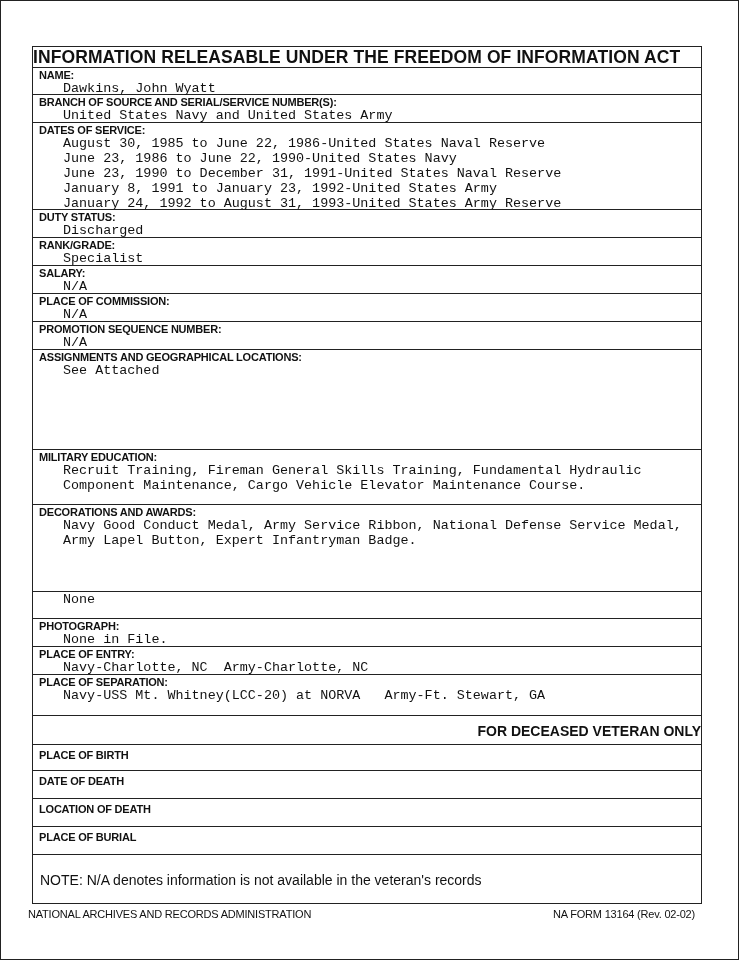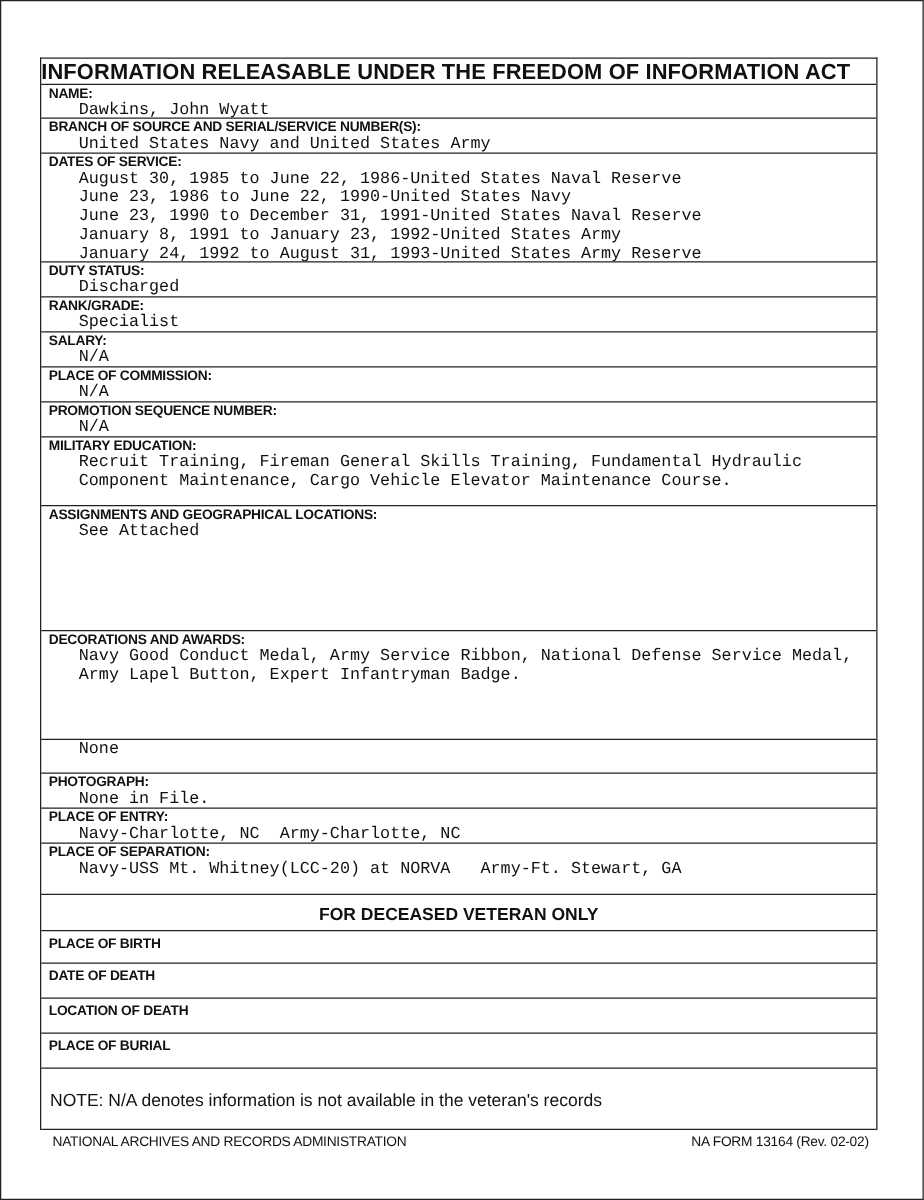--- a/index.html
+++ b/index.html
@@ -23,21 +23,21 @@
   .row { border-bottom:1.5px solid #222; position:relative; box-sizing:border-box; }
   .lbl {
     font-weight:bold; font-size:11px; line-height:12px; padding-left:6px; padding-top:1px;
     letter-spacing:-0.2px;
   }
   .val {
     font-family:Liberation Mono, monospace; font-size:13.4px; line-height:15px;
     padding-left:30px; white-space:pre;
   }
   .dec-head {
-    height:28px; line-height:30px; text-align:center; font-weight:bold; font-size:14px;
+    height:28px; line-height:30px; text-align:right; font-weight:bold; font-size:14px;
     border-bottom:1.5px solid #222; border-top:1.5px solid #222;
   }
   .dec-row { height:26px; border-bottom:1.5px solid #222; box-sizing:border-box; }
   .dec-row .lbl { padding-top:4px; }
   .note {
     height:48px; line-height:50px; font-size:14px; padding-left:7px;
     border-bottom:1.5px solid #222;
   }
   .footer {
     position:absolute; top:908px; font-size:11px; letter-spacing:-0.2px;
@@ -80,28 +80,28 @@
     <div class="val">N/A</div>
   </div>
   <div class="row" style="height:28px">
     <div class="lbl">PLACE OF COMMISSION:</div>
     <div class="val">N/A</div>
   </div>
   <div class="row" style="height:28px">
     <div class="lbl">PROMOTION SEQUENCE NUMBER:</div>
     <div class="val">N/A</div>
   </div>
+  <div class="row" style="height:100px">
+    <div class="lbl">ASSIGNMENTS AND GEOGRAPHICAL LOCATIONS:</div>
+    <div class="val">See Attached</div>
+  </div>
   <div class="row" style="height:55px">
     <div class="lbl">MILITARY EDUCATION:</div>
     <div class="val">Recruit Training, Fireman General Skills Training, Fundamental Hydraulic</div>
     <div class="val">Component Maintenance, Cargo Vehicle Elevator Maintenance Course.</div>
-  </div>
-  <div class="row" style="height:100px">
-    <div class="lbl">ASSIGNMENTS AND GEOGRAPHICAL LOCATIONS:</div>
-    <div class="val">See Attached</div>
   </div>
   <div class="row" style="height:87px">
     <div class="lbl">DECORATIONS AND AWARDS:</div>
     <div class="val">Navy Good Conduct Medal, Army Service Ribbon, National Defense Service Medal,</div>
     <div class="val">Army Lapel Button, Expert Infantryman Badge.</div>
   </div>
   <div class="row" style="height:27px">
     <div class="val">None</div>
   </div>
   <div class="row" style="height:28px">
@@ -126,14 +126,14 @@
   </div>
   <div class="dec-row" style="height:28px">
     <div class="lbl">LOCATION OF DEATH</div>
   </div>
   <div class="dec-row" style="height:28px">
     <div class="lbl">PLACE OF BURIAL</div>
   </div>
   <div class="note">NOTE:  N/A denotes information is not available in the veteran's records</div>
 </div>
 
-<div class="footer" style="left:42px">NATIONAL ARCHIVES AND RECORDS ADMINISTRATION</div>
+<div class="footer" style="left:28px">NATIONAL ARCHIVES AND RECORDS ADMINISTRATION</div>
 <div class="footer" style="right:44px">NA FORM 13164  (Rev. 02-02)</div>
 
 </body></html>

